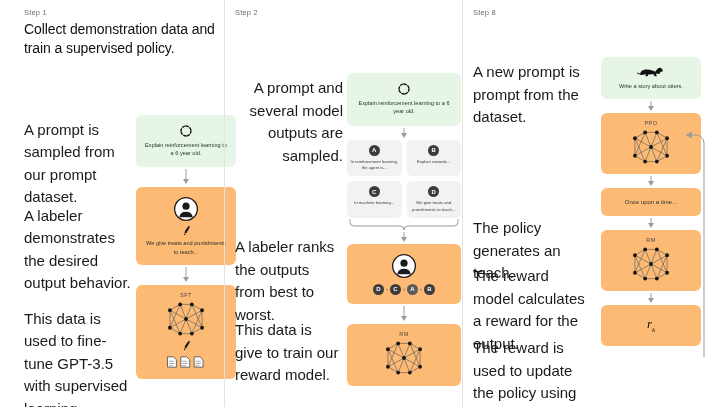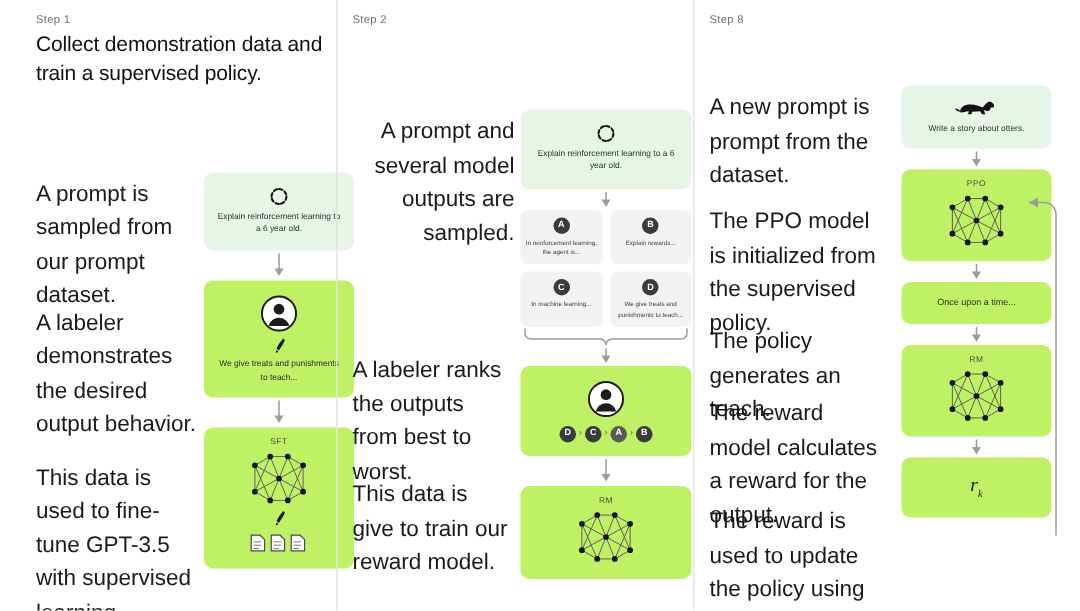--- a/index.html
+++ b/index.html
@@ -47,21 +47,21 @@
     left: 0;
   }
   #col3 .caption { width: 120px; }
 
   .flow { position: absolute; }
   #col1 .flow { left: 112px; width: 100px; top: 0; }
   #col2 .flow { left: 112px; width: 114px; top: 0; }
   #col3 .flow { left: 128px; width: 100px; top: 0; }
 
   .card {
-    background: #bef264;
+    background: #fdba74;
     border-radius: 6px;
     text-align: center;
     padding: 7px 6px;
     position: relative;
   }
   .card.green { background: #e7f5e7; }
   .card-caption {
     font-size: 5.6px;
     line-height: 1.5;
     color: #2d2d2d;
@@ -325,21 +325,20 @@
       </div>
     </div>
   </div>
 
   <div class="column" id="col3">
     <div class="step-label">Step 8</div>
 
     <div class="body-area">
 
       <div class="caption" style="top:30px;">A new prompt is prompt from the dataset.</div>
-      <div class="caption" style="top:106px;">The PPO model is initialized from the supervised policy.</div>
       <div class="caption" style="top:186px;">The policy generates an teach.</div>
       <div class="caption" style="top:234px;">The reward model calculates a reward for the output.</div>
       <div class="caption" style="top:306px;">The reward is used to update the policy using PPO.</div>
 
       <div class="flow">
 
         <div class="card green" style="margin-top:26px; padding:8px 8px 9px;">
           <div class="icon-center">
             <svg width="30" height="14" viewBox="0 0 44 20">
               <path d="M6 14 C6 9 10 6.5 16 6.5 C21 6.5 25 8 28 9.5 C30 7.5 31.5 5 33.5 4.2 C35.5 3.4 37 4.2 38.2 5.5 C39.5 7 39.6 8.6 38.6 9.3 C37.8 9.9 36.6 9.4 36 9.8 C35.3 10.3 35.8 11.6 35 12.2 C33.8 13.2 31 12.8 29.2 12.3 L30.6 16.2 L27.4 16.2 L25.6 13.2 L18 13.6 L16.8 16.2 L13.6 16.2 L14.6 13.3 C11 12.9 7.6 15.6 6 14 Z" fill="#111"></path>

